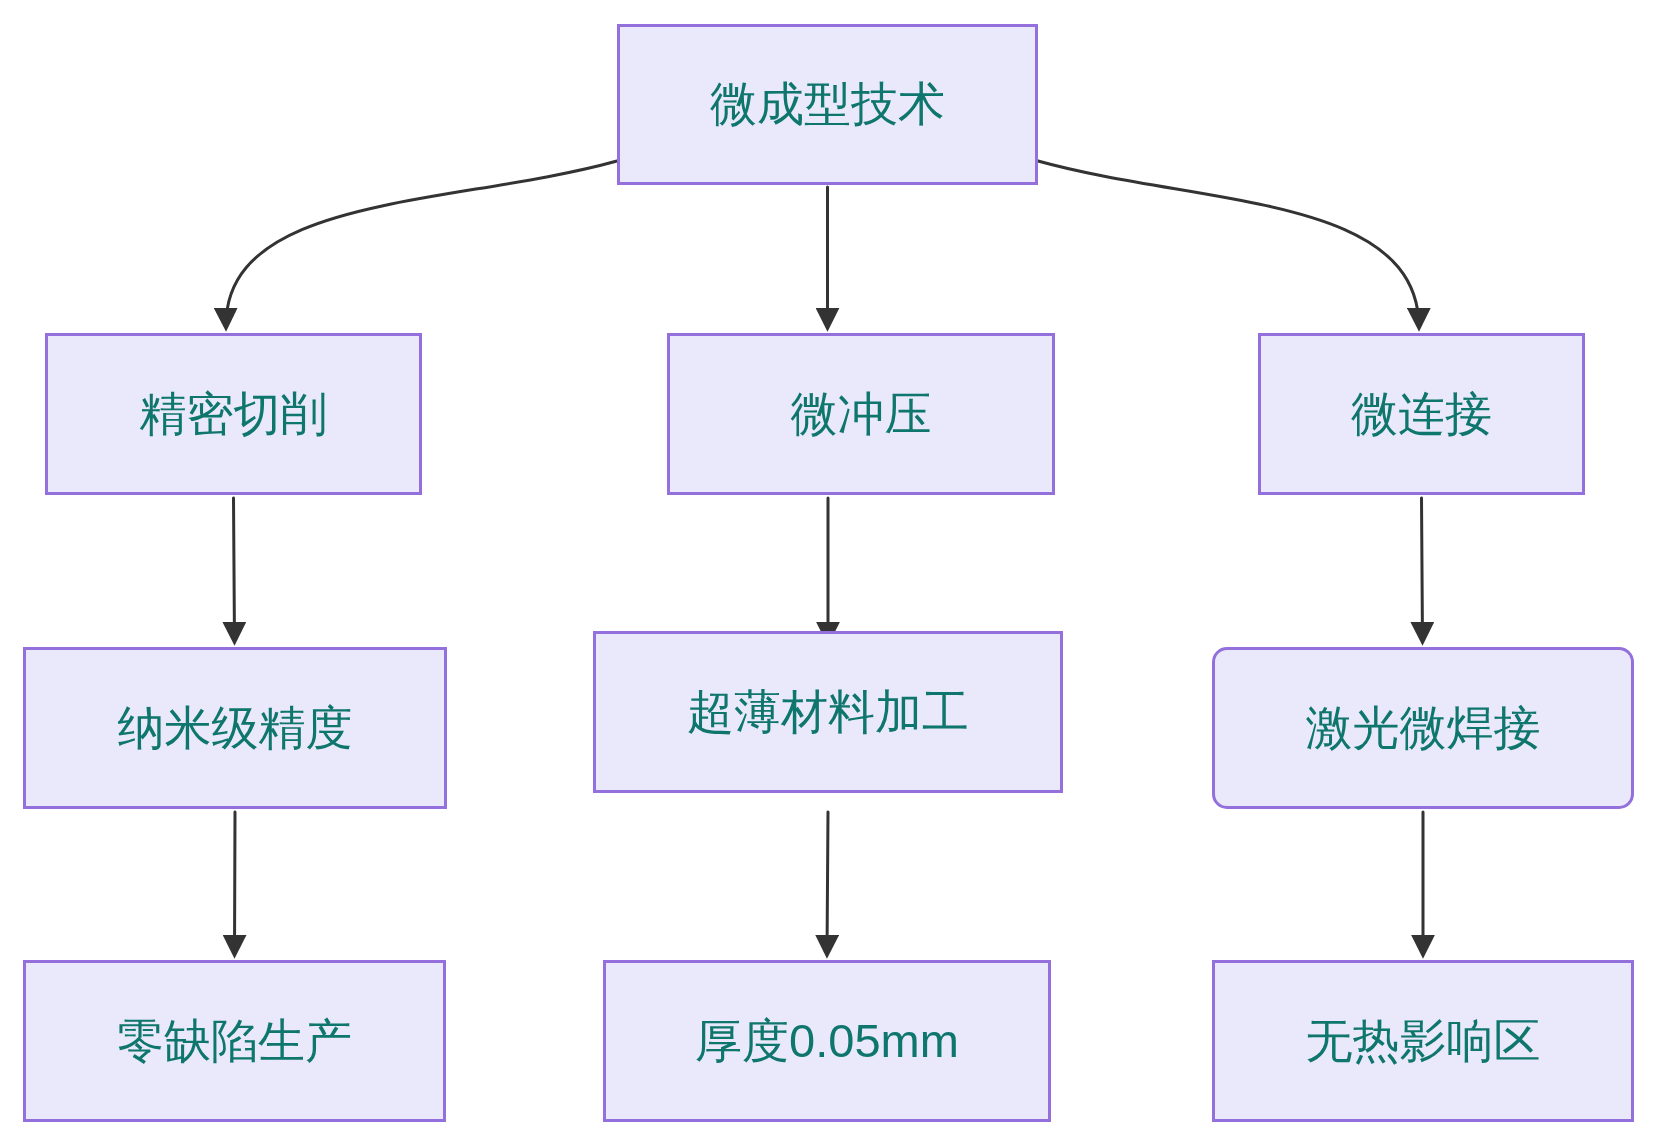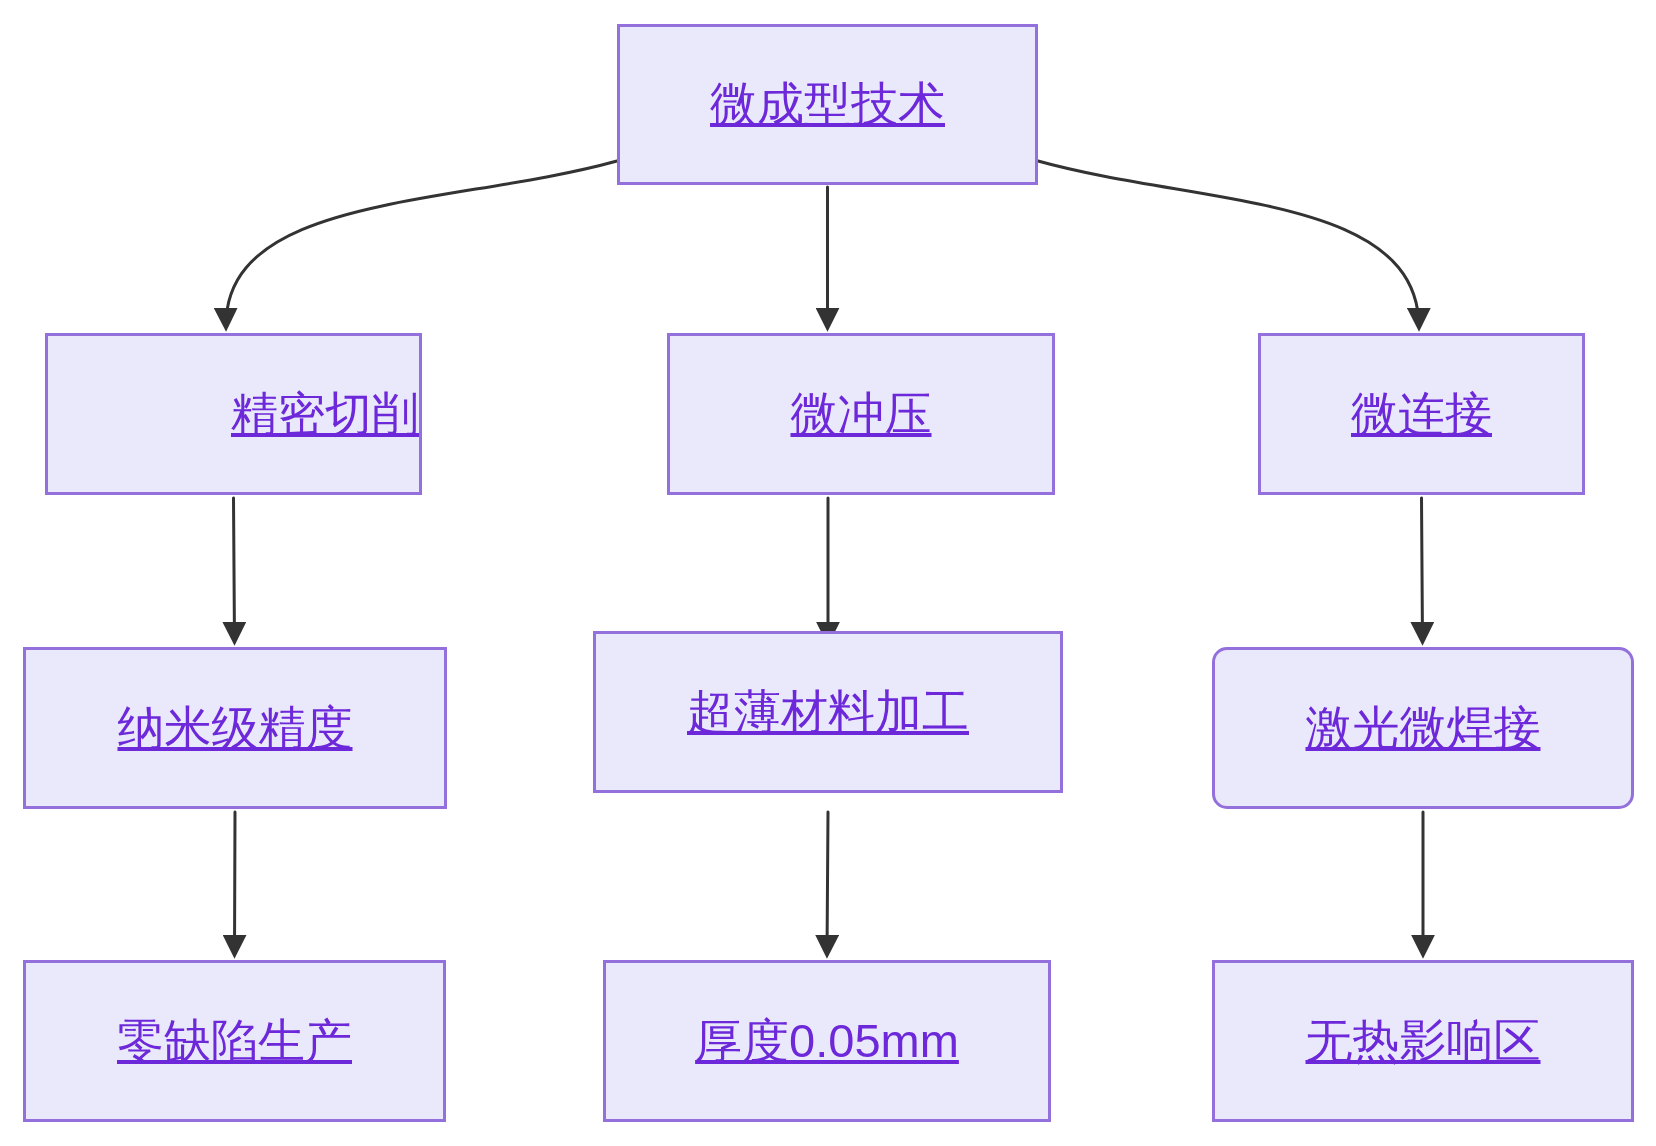--- a/index.html
+++ b/index.html
@@ -33,26 +33,25 @@
     position: absolute;
     z-index: 2;
     box-sizing: border-box;
     background: #e9e9fb;
     border: 3px solid #9370db;
     display: flex;
     align-items: center;
     justify-content: center;
   }
   .node .label {
-    color: #6d28d9;
+    color: #0f766e;
     font-size: 47px;
     line-height: 1.2;
     white-space: nowrap;
     text-align: center;
-    text-decoration: underline;
   }
 </style>
 </head>
 <body>
 
 <div class="diagram">
 
   <svg class="edges" width="1656" height="1146" viewBox="0 0 1656 1146">
     <defs>
       <marker id="ah" viewBox="0 0 10 10" refX="8" refY="5" markerWidth="8" markerHeight="8" orient="auto">
@@ -70,21 +69,21 @@
 
     <path class="flow" marker-end="url(#ah)" d="M 235 812 L 234.5 954"></path>
     <path class="flow" marker-end="url(#ah)" d="M 828 812 L 827 954"></path>
     <path class="flow" marker-end="url(#ah)" d="M 1423 812 L 1423 954"></path>
   </svg>
 
   <div class="node" style="left:617px; top:24px; width:421px; height:161px;">
     <span class="label">微成型技术</span>
   </div>
 
-  <div class="node" style="left:45px; top:333px; width:377px; height:162px;justify-content:flex-end;">
+  <div class="node" style="left:45px; top:333px; width:377px; height:162px;">
     <span class="label">精密切削</span>
   </div>
 
   <div class="node" style="left:667px; top:333px; width:388px; height:162px;">
     <span class="label">微冲压</span>
   </div>
 
   <div class="node" style="left:23px; top:647px; width:424px; height:162px;">
     <span class="label">纳米级精度</span>
   </div>

